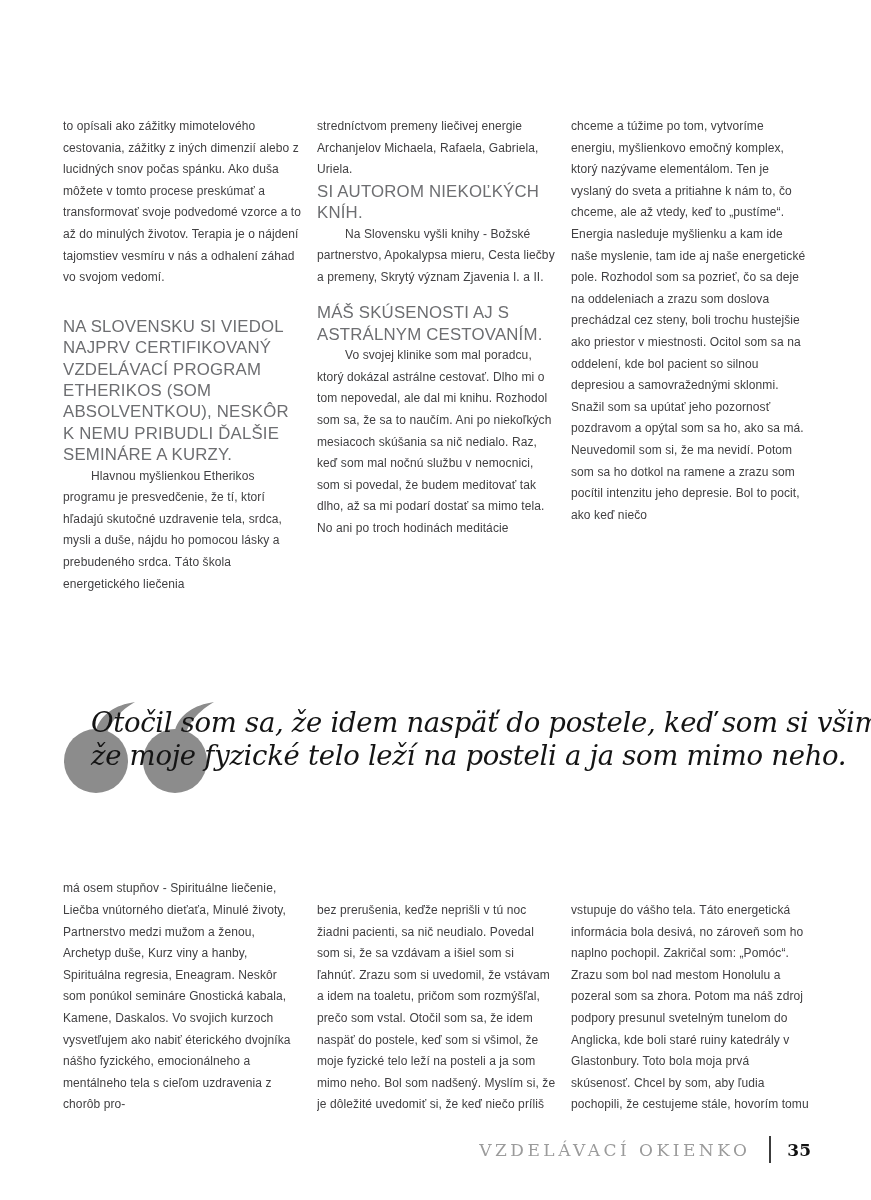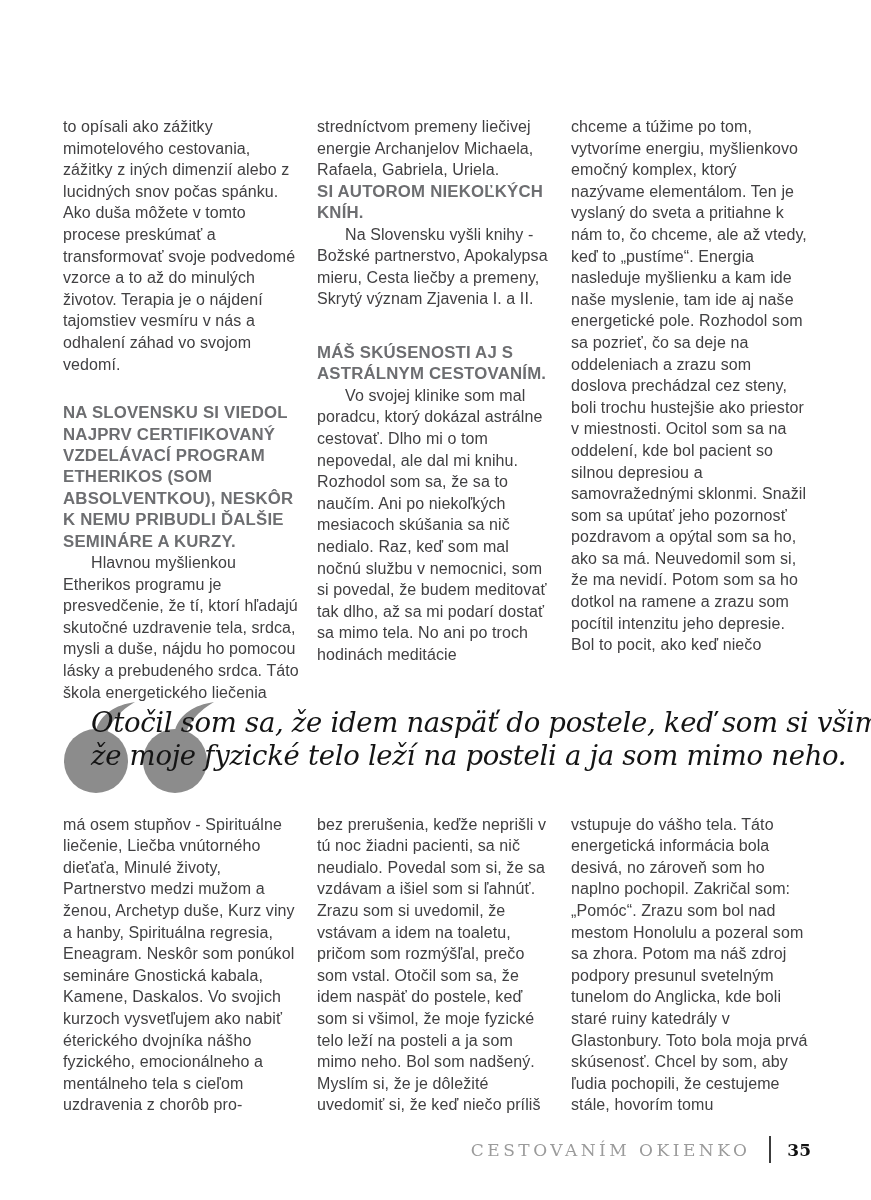--- a/index.html
+++ b/index.html
@@ -7,30 +7,30 @@
     width:871px;height:1200px;position:relative;background:#ffffff;
     font-family:"Liberation Sans",sans-serif;overflow:hidden;
   }
   .top-cols,.bottom-cols{
     position:absolute;left:63px;width:748px;display:flex;gap:15px;
   }
   .top-cols{top:116px;height:586px;}
   .bottom-cols{top:798px;height:318px;align-items:flex-end;}
   .col{width:239px;overflow:hidden;}
   .para{
-    margin:0;color:#414042;font-size:16px;line-height:21.6px;
+    margin:0;color:#414042;font-size:12px;line-height:21.6px;
     letter-spacing:.1px;
   }
   .para.indent{text-indent:28px;}
   .heading{
     margin:0;color:#6d6e71;font-size:16.8px;line-height:21.4px;
-    font-weight:700;letter-spacing:.2px;
+    font-weight:400;letter-spacing:.2px;
   }
   .heading.mt{margin-top:27px;}
-  .heading.mt-sm{margin-top:32px;}
+  .heading.mt-sm{margin-top:14px;}
   .pull-quote{
     position:absolute;left:63px;top:700px;width:760px;height:100px;
   }
   .quote-marks{position:absolute;left:0;top:2px;width:162px;height:92px;}
   .quote-text{
     position:relative;z-index:2;margin:6px 0 0 28px;
     font-family:"DejaVu Serif",serif;font-style:italic;
     color:#141414;font-size:27.5px;line-height:33px;letter-spacing:-.3px;
   }
   .quote-text span{display:block;white-space:nowrap;}
@@ -93,16 +93,16 @@
   </div>
   <div class="col">
     <p class="para">bez prerušenia, keďže neprišli v tú noc žiadni pacienti, sa nič neudialo. Povedal som si, že sa vzdávam a išiel som si ľahnúť. Zrazu som si uvedomil, že vstávam a idem na toaletu, pričom som rozmýšľal, prečo som vstal. Otočil som sa, že idem naspäť do postele, keď som si všimol, že moje fyzické telo leží na posteli a ja som mimo neho. Bol som nadšený. Myslím si, že je dôležité uvedomiť si, že keď niečo príliš</p>
   </div>
   <div class="col">
     <p class="para">vstupuje do vášho tela. Táto energetická informácia bola desivá, no zároveň som ho naplno pochopil. Zakričal som: „Pomóc“. Zrazu som bol nad mestom Honolulu a pozeral som sa zhora. Potom ma náš zdroj podpory presunul svetelným tunelom do Anglicka, kde boli staré ruiny katedrály v Glastonbury. Toto bola moja prvá skúsenosť. Chcel by som, aby ľudia pochopili, že cestujeme stále, hovorím tomu</p>
   </div>
 </div>
 
 <div class="footer">
-  <span class="footer-label">CESTOVANÍM OKIENKO</span>
+  <span class="footer-label">VZDELÁVACÍ OKIENKO</span>
   <span class="footer-divider"></span>
   <span class="footer-page">35</span>
 </div>
 
 </body></html>

